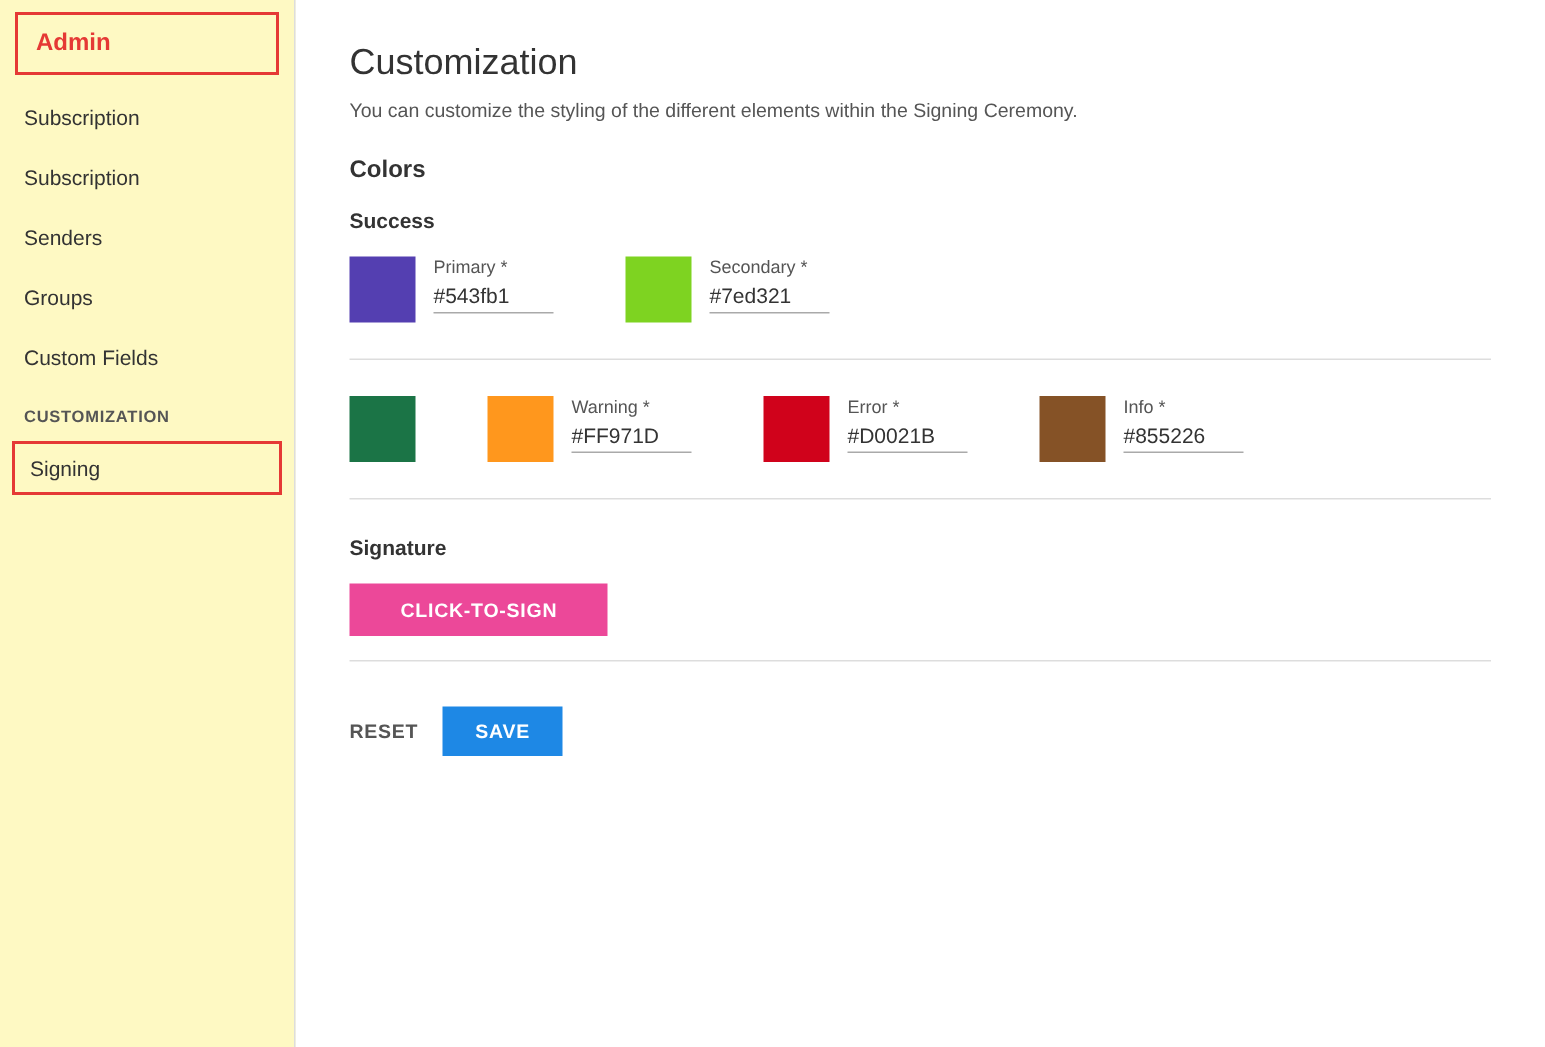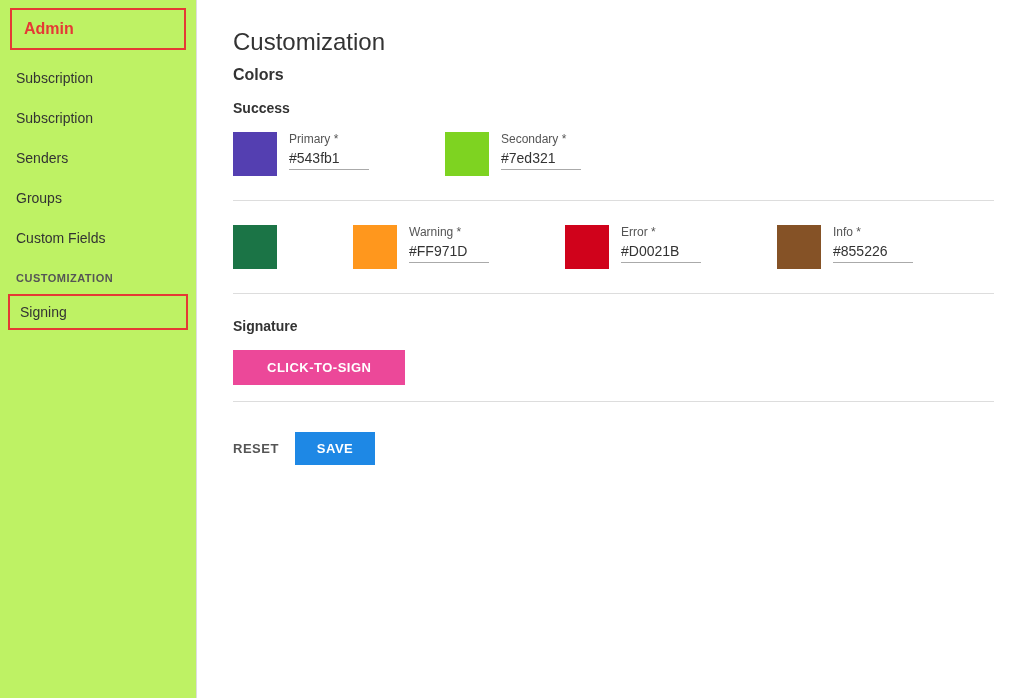--- a/index.html
+++ b/index.html
@@ -2,21 +2,21 @@
 <html><head>
   <meta charset="utf-8">
   <style>
     * { box-sizing: border-box; margin: 0; padding: 0; }
     body { font-family: Arial, sans-serif; font-size: 14px; color: #333; background: #fff; display: flex; height: 698px; width: 1030px; overflow: hidden; }
 
     
     .sidebar {
       width: 197px;
       min-width: 197px;
-      background: #bef264;
+      background: #fef9c3;
       border-right: 1px solid #ddd;
       display: flex;
       flex-direction: column;
     }
     .sidebar-admin {
       padding: 10px 12px;
       font-size: 16px;
       font-weight: bold;
       color: #e53935;
       border: 2px solid #e53935;
@@ -77,21 +77,21 @@
     .sub-heading {
       font-size: 14px;
       font-weight: bold;
       color: #333;
       margin-bottom: 16px;
     }
 
     .color-row {
       display: flex;
       align-items: flex-start;
-      gap: 76px;
+      gap: 48px;
       flex-wrap: wrap;
       margin-bottom: 24px;
     }
 
     .color-item {
       display: flex;
       align-items: flex-start;
       gap: 12px;
     }
 
@@ -180,20 +180,21 @@
   <div class="sidebar-nav-item">Senders</div>
   <div class="sidebar-nav-item">Groups</div>
   <div class="sidebar-nav-item">Custom Fields</div>
 
   <div class="sidebar-section-label">CUSTOMIZATION</div>
   <div class="sidebar-nav-item active-item">Signing</div>
 </div>
 
 <div class="main-content">
   <h1 class="page-title">Customization</h1>
+  <p class="page-description">You can customize the styling of the different elements within the Signing Ceremony.</p>
 
   <div class="section-heading">Colors</div>
 
   
   <div class="sub-heading">Success</div>
   <div class="color-row">
     <div class="color-item">
       <div class="color-swatch" style="background:#543fb1;"></div>
       <div class="color-field">
         <span class="color-label">Primary *</span>

